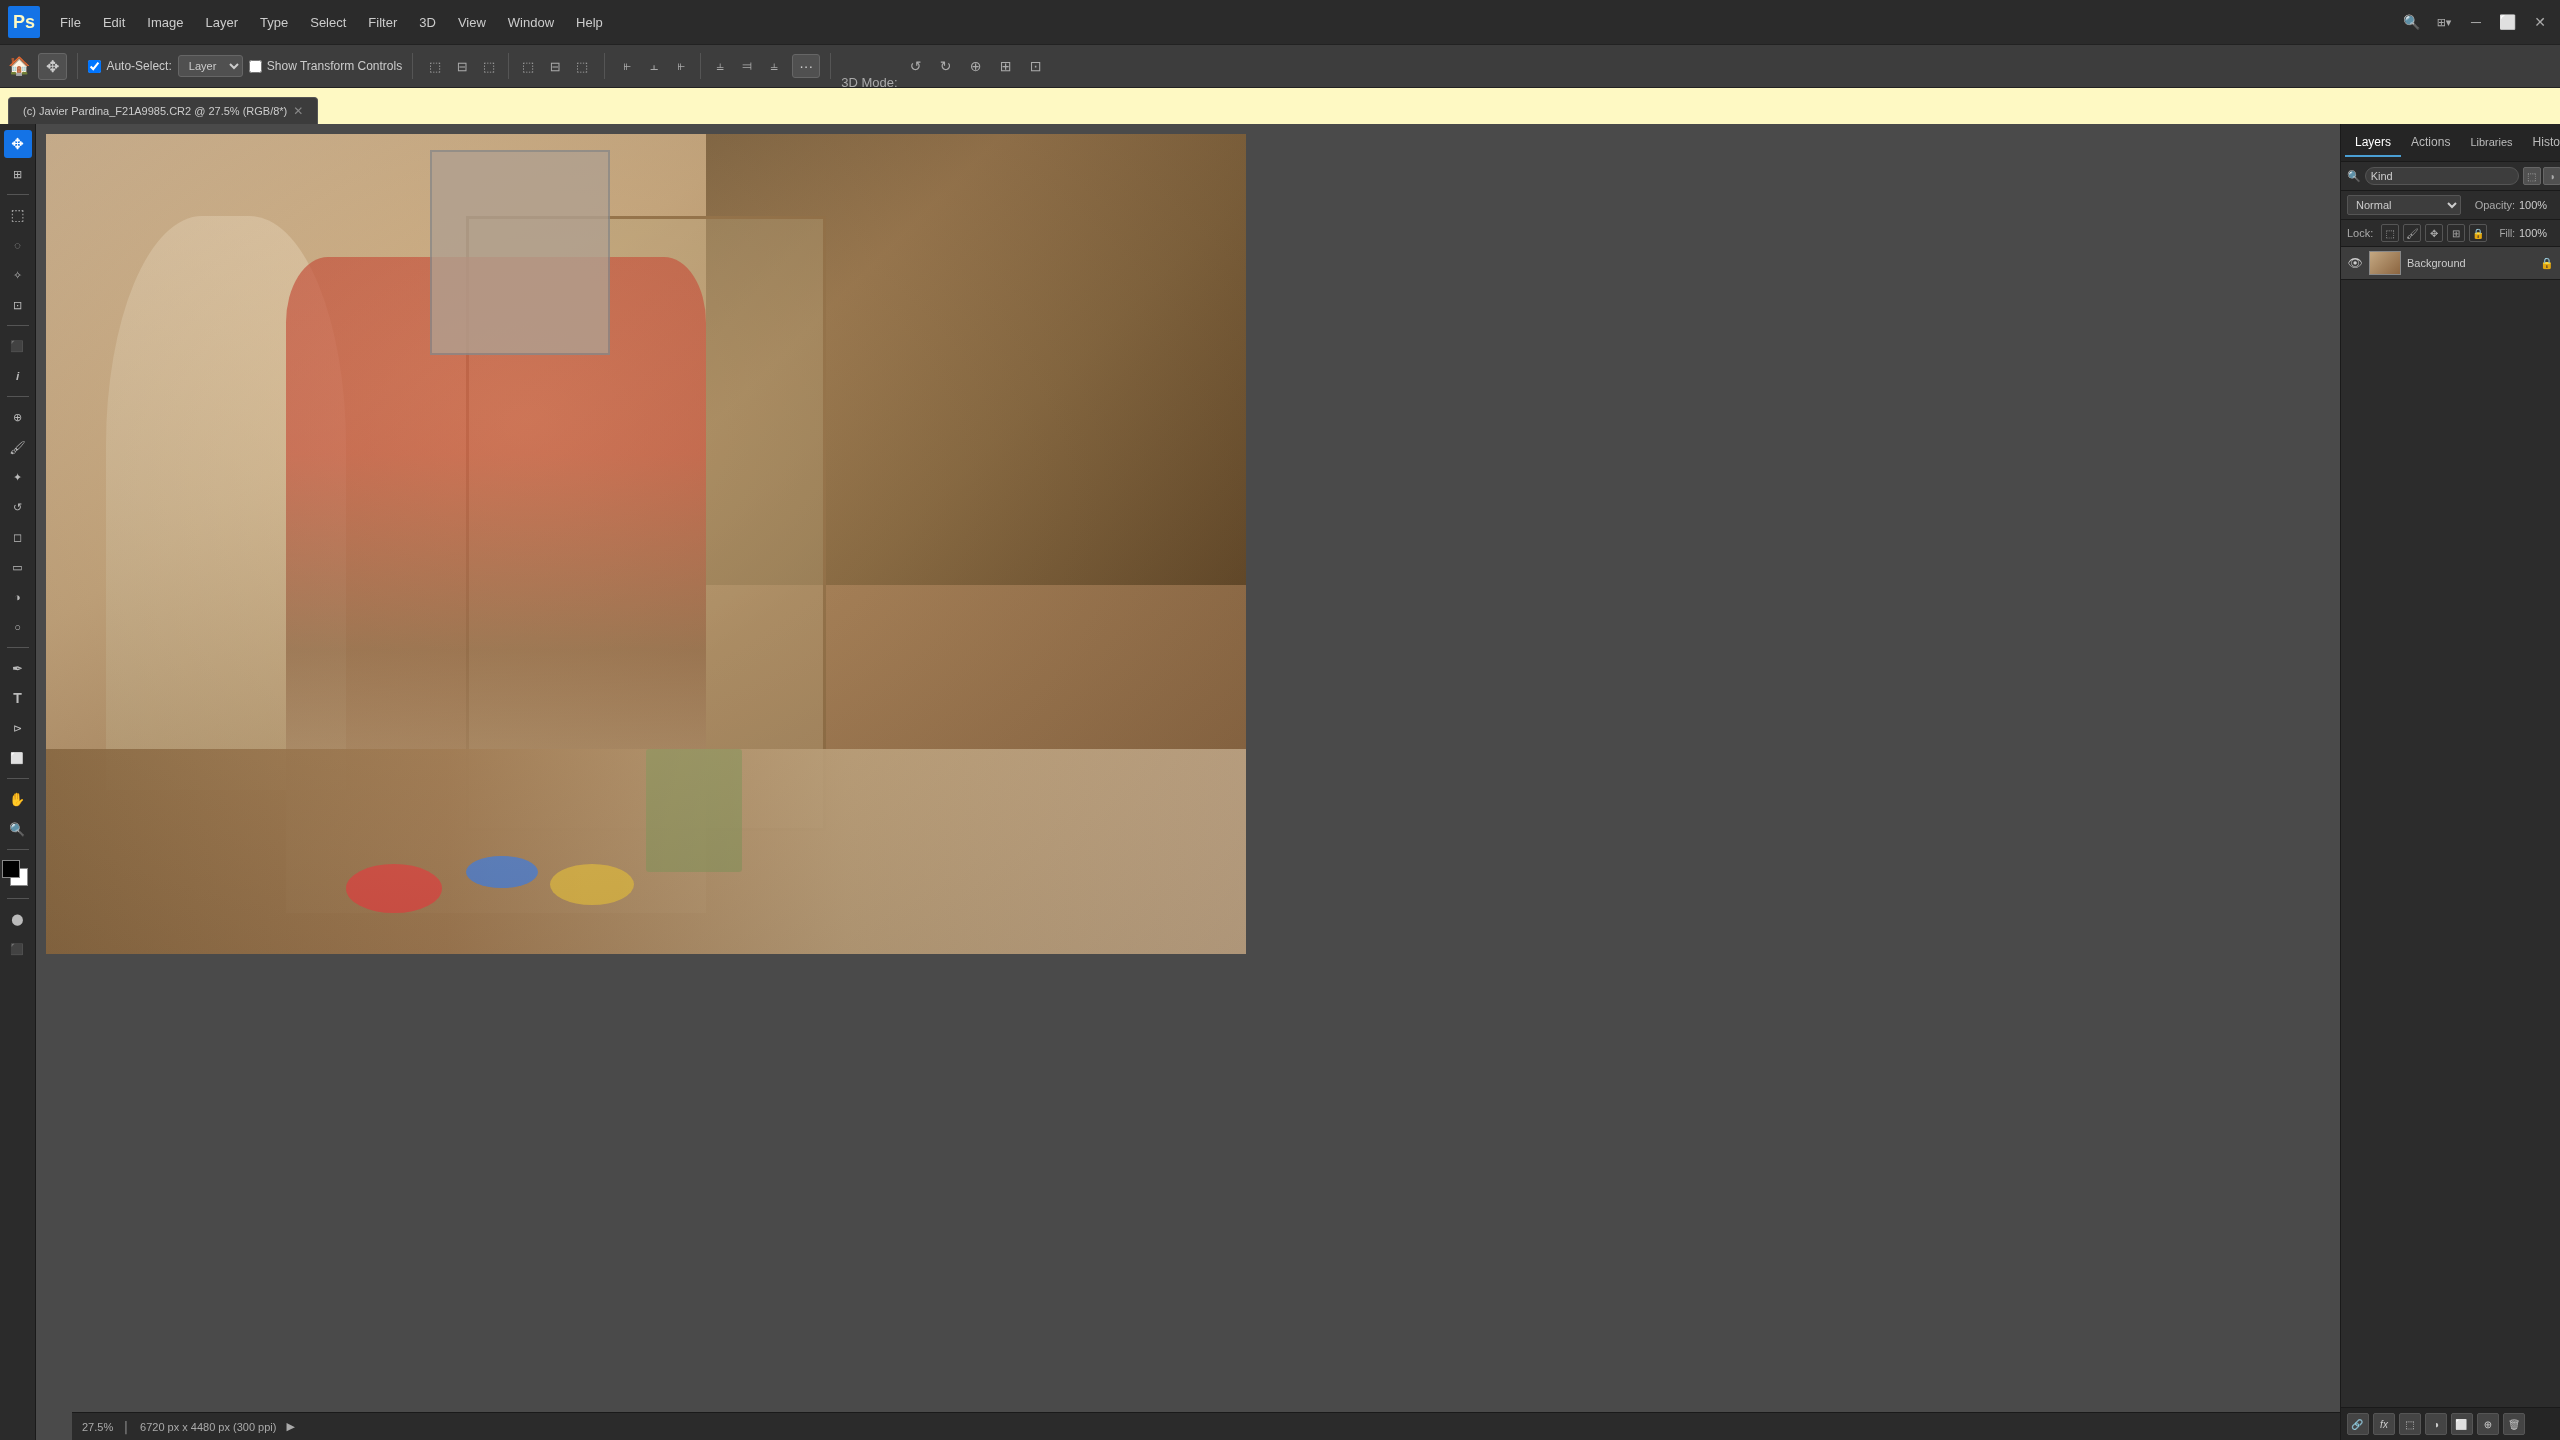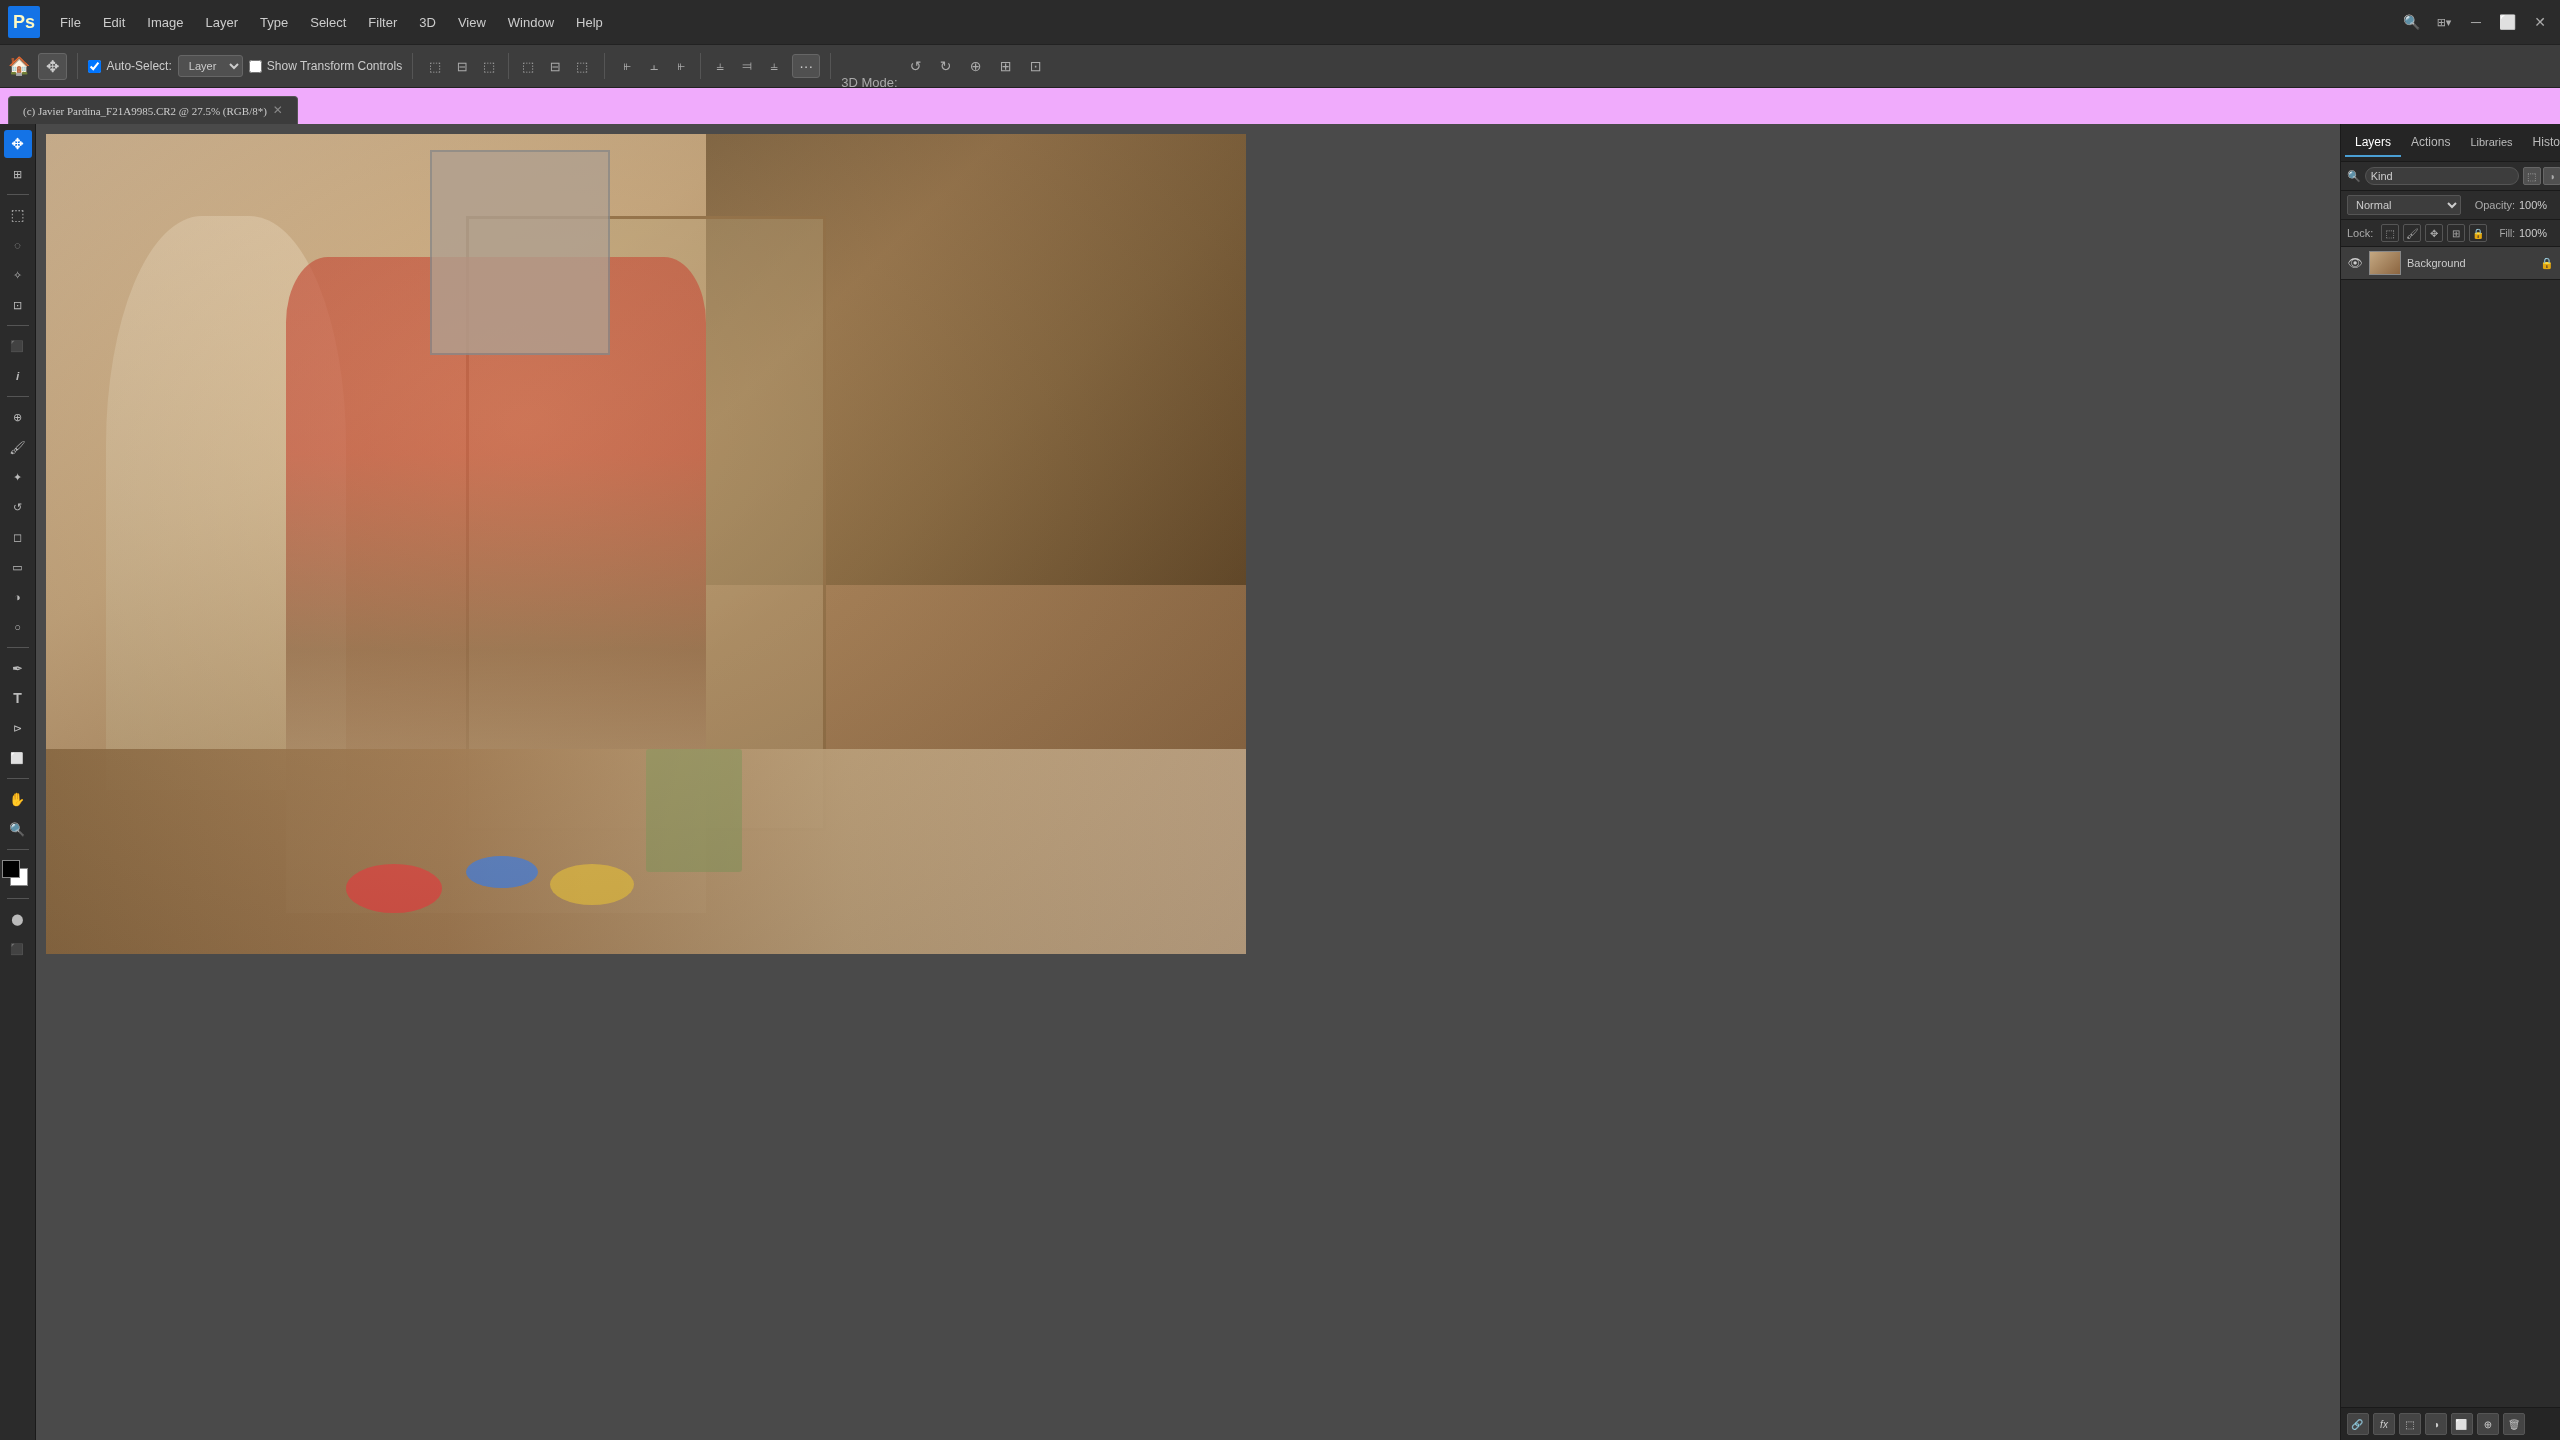--- a/index.html
+++ b/index.html
@@ -16,21 +16,21 @@
     .options-btn { padding: 3px 7px; background: #505050; border: 1px solid #666; border-radius: 3px; color: #ccc; font-size: 11px; cursor: pointer; display: flex; align-items: center; gap: 4px; }
     .options-separator { width: 1px; height: 26px; background: #555; margin: 0 4px; }
     .checkbox-item { display: flex; align-items: center; gap: 5px; color: #ccc; font-size: 12px; cursor: pointer; }
     .checkbox-item input { width: 13px; height: 13px; cursor: pointer; }
     .tool-group { display: flex; align-items: center; gap: 3px; }
     .icon-btn { width: 24px; height: 24px; background: none; border: none; color: #aaa; cursor: pointer; display: flex; align-items: center; justify-content: center; font-size: 14px; border-radius: 2px; }
     .select-dropdown { background: #505050; border: 1px solid #666; color: #ccc; padding: 3px 6px; font-size: 11px; border-radius: 3px; cursor: pointer; }
     .more-btn { width: 28px; height: 24px; background: #505050; border: 1px solid #666; border-radius: 3px; color: #ccc; cursor: pointer; font-size: 14px; display: flex; align-items: center; justify-content: center; }
 
     
-    #tab-bar { width: 100%; height: 36px; background: #f0abfc; display: flex; align-items: flex-end; padding: 0 8px; font-family: Liberation Serif, serif; }
+    #tab-bar { width: 100%; height: 36px; background: #fef9c3; display: flex; align-items: flex-end; padding: 0 8px; }
     .file-tab { padding: 6px 14px; background: #3c3c3c; border-top: 1px solid #555; border-left: 1px solid #555; border-right: 1px solid #555; border-radius: 4px 4px 0 0; color: #ccc; font-size: 11px; display: flex; align-items: center; gap: 6px; cursor: pointer; }
     .tab-close { color: #888; font-size: 12px; cursor: pointer; }
 
     
     #main-layout { display: flex; width: 100%; height: calc(1440px - 124px); }
 
     
     #left-toolbar { width: 36px; height: 100%; background: #2b2b2b; display: flex; flex-direction: column; align-items: center; padding: 6px 0; gap: 2px; border-right: 1px solid #1a1a1a; }
     .tool-btn { width: 28px; height: 28px; background: none; border: none; color: #bbb; cursor: pointer; display: flex; align-items: center; justify-content: center; font-size: 15px; border-radius: 3px; position: relative; }
     .tool-btn.active { background: #1473e6; color: white; }
@@ -243,20 +243,26 @@
 
           <div style="position:absolute; bottom:10%; left:50%; width:8%; height:15%; background:#8b9860; border-radius:3px; opacity:0.7;"></div>
 
           <div style="position:absolute; top:0; left:0; width:100%; height:100%; background:radial-gradient(ellipse at 40% 35%, rgba(255,220,160,0.2) 0%, rgba(0,0,0,0.15) 100%);"></div>
 
           <div style="position:absolute; top:2%; left:32%; width:15%; height:25%; background:#b0a090; border:2px solid #888; opacity:0.8;"></div>
         </div>
       </div>
     </div>
 
+    <div id="status-bar">
+      <span>27.5%</span>
+      <span>│</span>
+      <span>6720 px x 4480 px (300 ppi)</span>
+      <span style="cursor:pointer;">▶</span>
+    </div>
   </div>
 
   <div id="right-panel">
 
     <div class="panel-tabs">
       <div class="panel-tab active">Layers</div>
       <div class="panel-tab">Actions</div>
       <div class="panel-tab" style="font-size:11px;">Libraries</div>
       <div class="panel-tab">History</div>
       <div class="panel-tab-spacer"></div>

